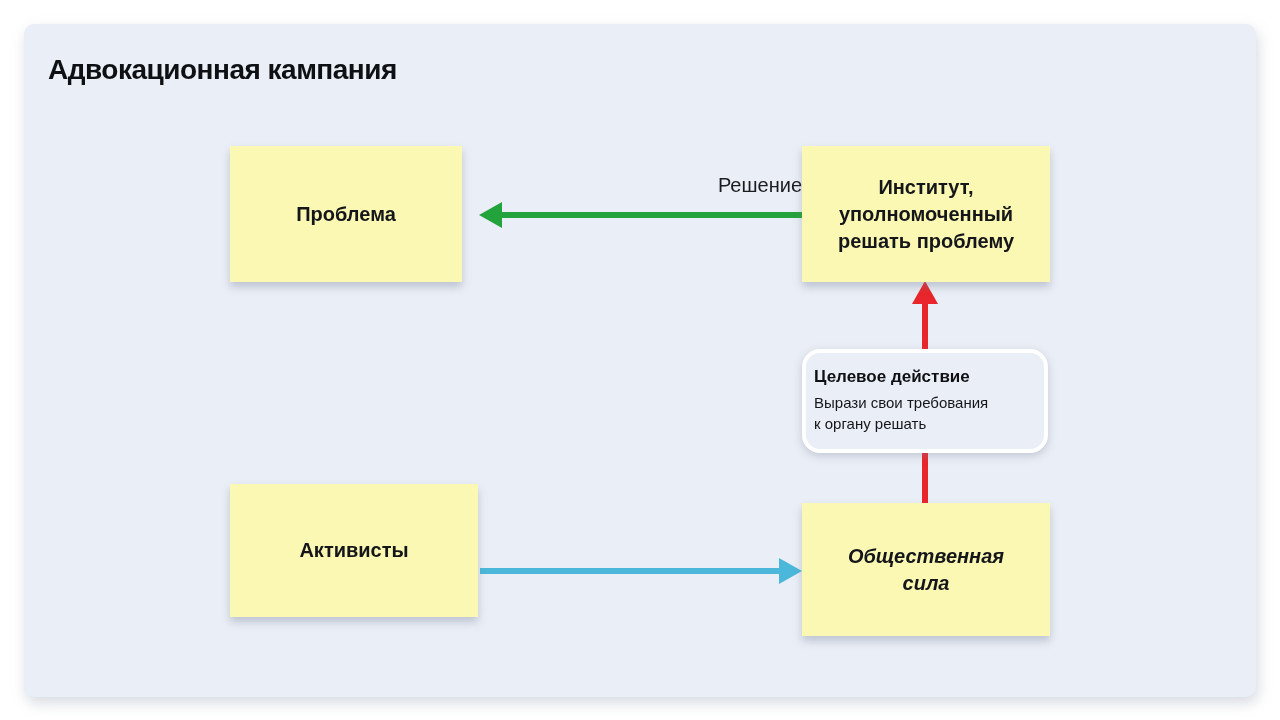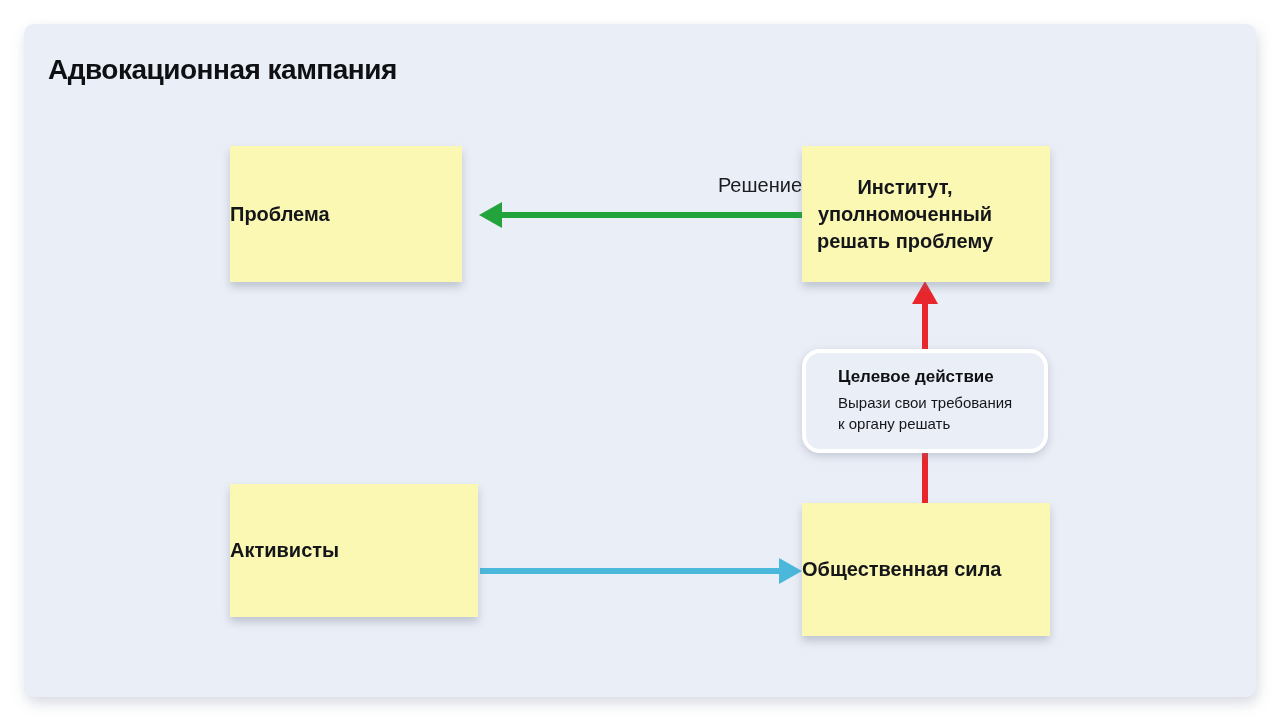--- a/index.html
+++ b/index.html
@@ -35,33 +35,34 @@
     letter-spacing: -0.5px;
     color: #0f1013;
     white-space: nowrap;
   }
   .node {
     position: absolute;
     background: var(--node_bg, #FBF8B4);
     box-shadow: 0 5px 8px rgba(110, 120, 140, 0.35);
     display: flex;
     align-items: center;
+    justify-content: center;
     text-align: center;
     font-weight: 700;
     font-size: 20px;
     line-height: 27px;
     color: var(--text, #15161A);
     z-index: 2;
   }
   .node span { display: block; max-width: 206px; }
   .node-problem      { left: 230px; top: 146px; width: 232px; height: 136px; }
   .node-institution  { left: 802px; top: 146px; width: 248px; height: 136px; }
   .node-activists    { left: 230px; top: 484px; width: 248px; height: 133px; }
   .node-public-force { left: 802px; top: 503px; width: 248px; height: 133px; }
-  .node-public-force span { max-width: 200px; }
+  .node-public-force span { max-width: 200px; font-style: italic; }
 
   .arrow-label {
     position: absolute;
     left: 480px;
     top: 174px;
     width: 322px;
     text-align: right;
     font-size: 20px;
     font-weight: 400;
     color: #1b1c1f;
@@ -120,21 +121,21 @@
   }
   .callout {
     position: absolute;
     left: 802px; top: 349px;
     width: 246px; height: 104px;
     box-sizing: border-box;
     background: var(--panel_bg, #EAEEF6);
     border: 4.5px solid var(--callout_border, #FFFFFF);
     border-radius: 18px;
     box-shadow: 0 3px 9px rgba(120, 130, 155, 0.35);
-    padding: 14px 18px 0 32px;
+    padding: 14px 18px 0 8px;
     z-index: 3;
   }
   .callout-title {
     font-size: 17px;
     font-weight: 700;
     color: #101114;
     margin-bottom: 5px;
   }
   .callout-body {
     font-size: 15px;

